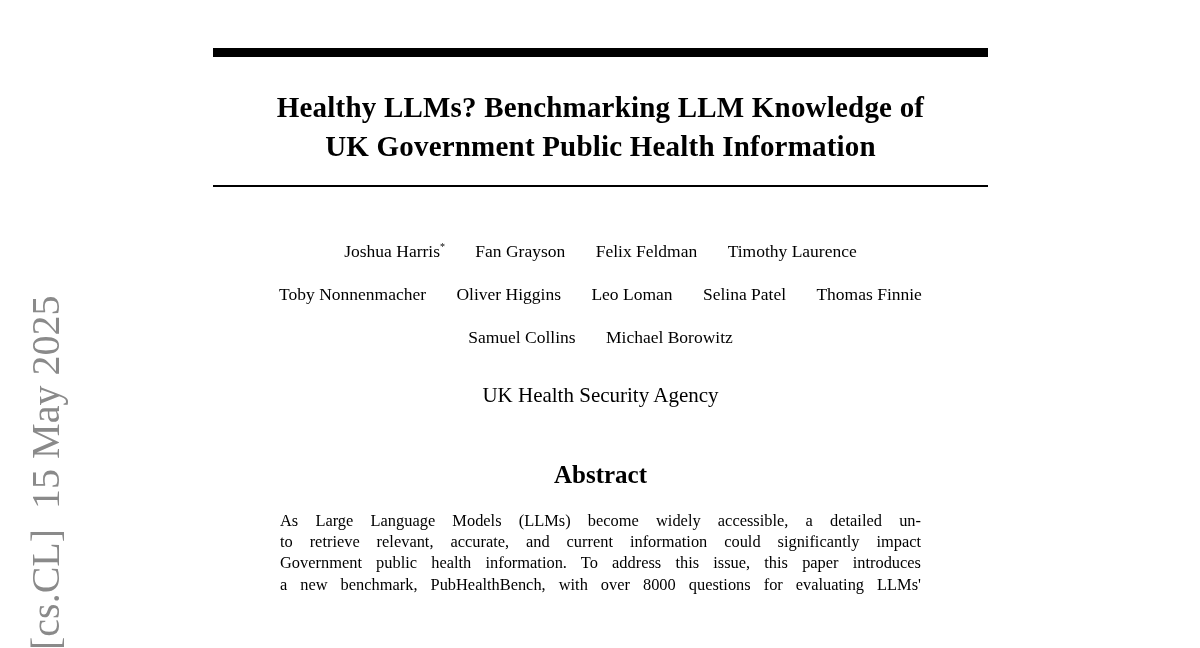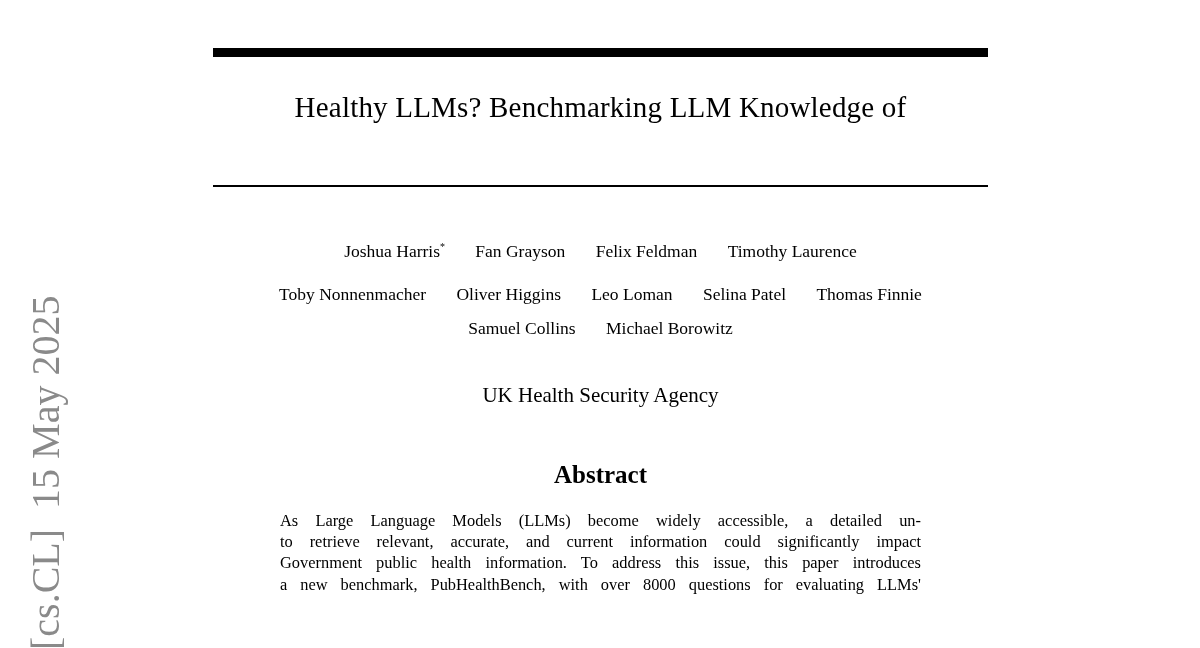--- a/index.html
+++ b/index.html
@@ -48,21 +48,21 @@
     background: #000000;
   }
 
   .title {
     position: absolute;
     top: 88px;
     left: 0;
     width: 775px;
     text-align: center;
     font-size: 29px;
-    font-weight: normal;
+    font-weight: bold;
     line-height: 39px;
     letter-spacing: 0.2px;
   }
 
   .rule-thin {
     position: absolute;
     top: 185px;
     left: 0;
     width: 775px;
     height: 2px;
@@ -73,21 +73,21 @@
     position: absolute;
     left: 0;
     width: 775px;
     text-align: center;
     font-size: 17.5px;
     font-weight: normal;
     white-space: nowrap;
   }
   .authors-row.r1 { top: 241px; }
   .authors-row.r2 { top: 284px; }
-  .authors-row.r3 { top: 318px; }
+  .authors-row.r3 { top: 327px; }
   .author-name { margin: 0 13px; }
   .author-name sup {
     font-size: 10px;
     vertical-align: super;
     line-height: 0;
   }
 
   .affiliation {
     position: absolute;
     top: 383px;
@@ -126,20 +126,21 @@
 <body>
 
 <div class="watermark">[cs.CL]&nbsp;&nbsp;15 May 2025</div>
 
 <div class="doc">
 
   <div class="rule-thick"></div>
 
   <div class="title">
     <div>Healthy LLMs? Benchmarking LLM Knowledge of</div>
+    <div>UK Government Public Health Information</div>
   </div>
 
   <div class="rule-thin"></div>
 
   <div class="authors-row r1">
     <span class="author-name"><span>Joshua Harris</span><sup>*</sup></span>
     <span class="author-name"><span>Fan Grayson</span></span>
     <span class="author-name"><span>Felix Feldman</span></span>
     <span class="author-name"><span>Timothy Laurence</span></span>
   </div>

